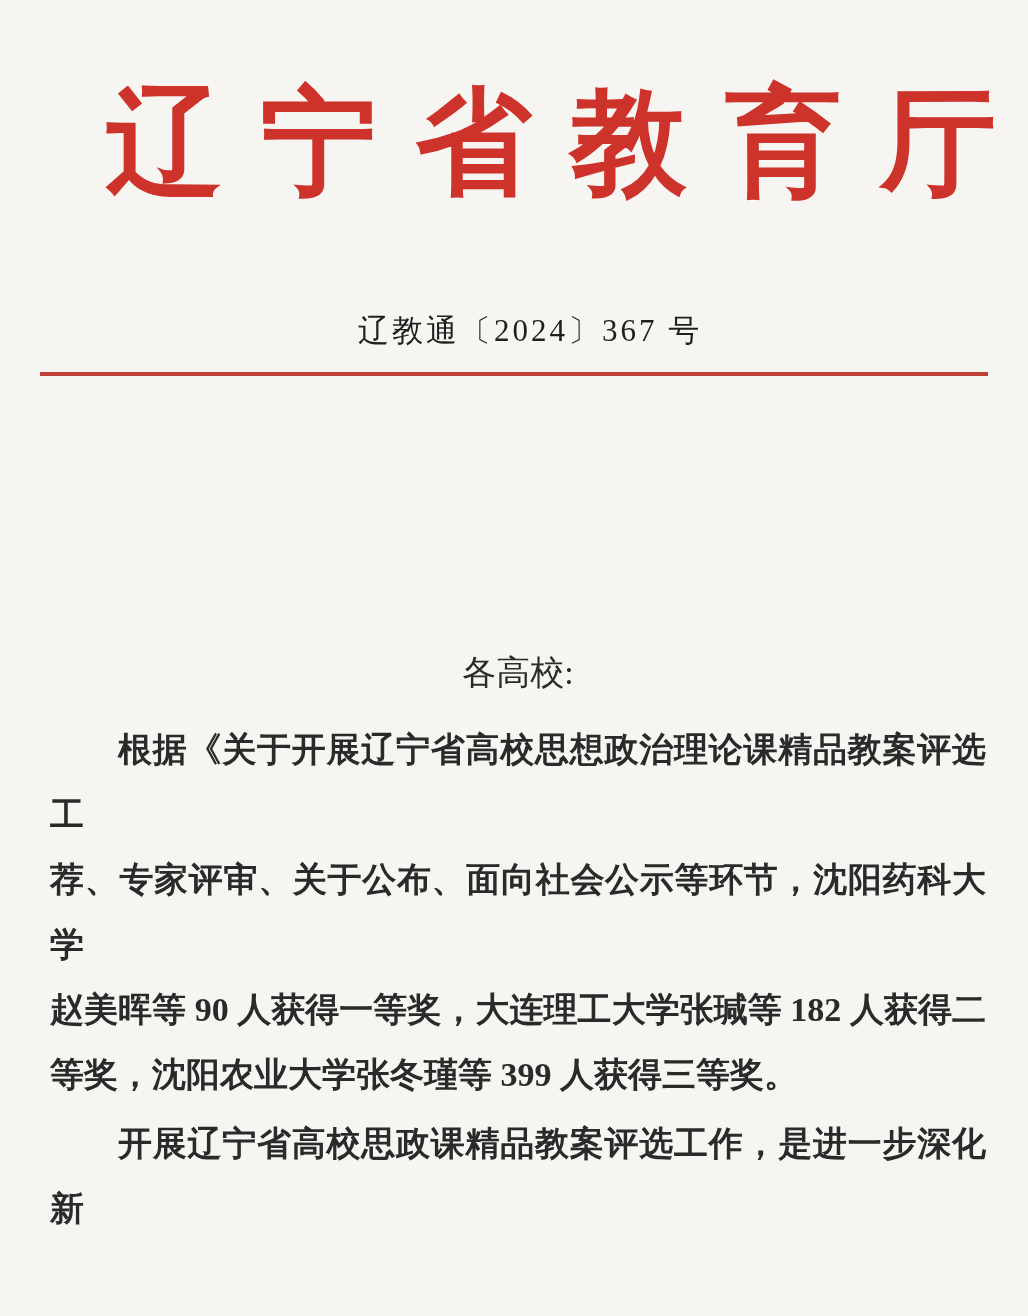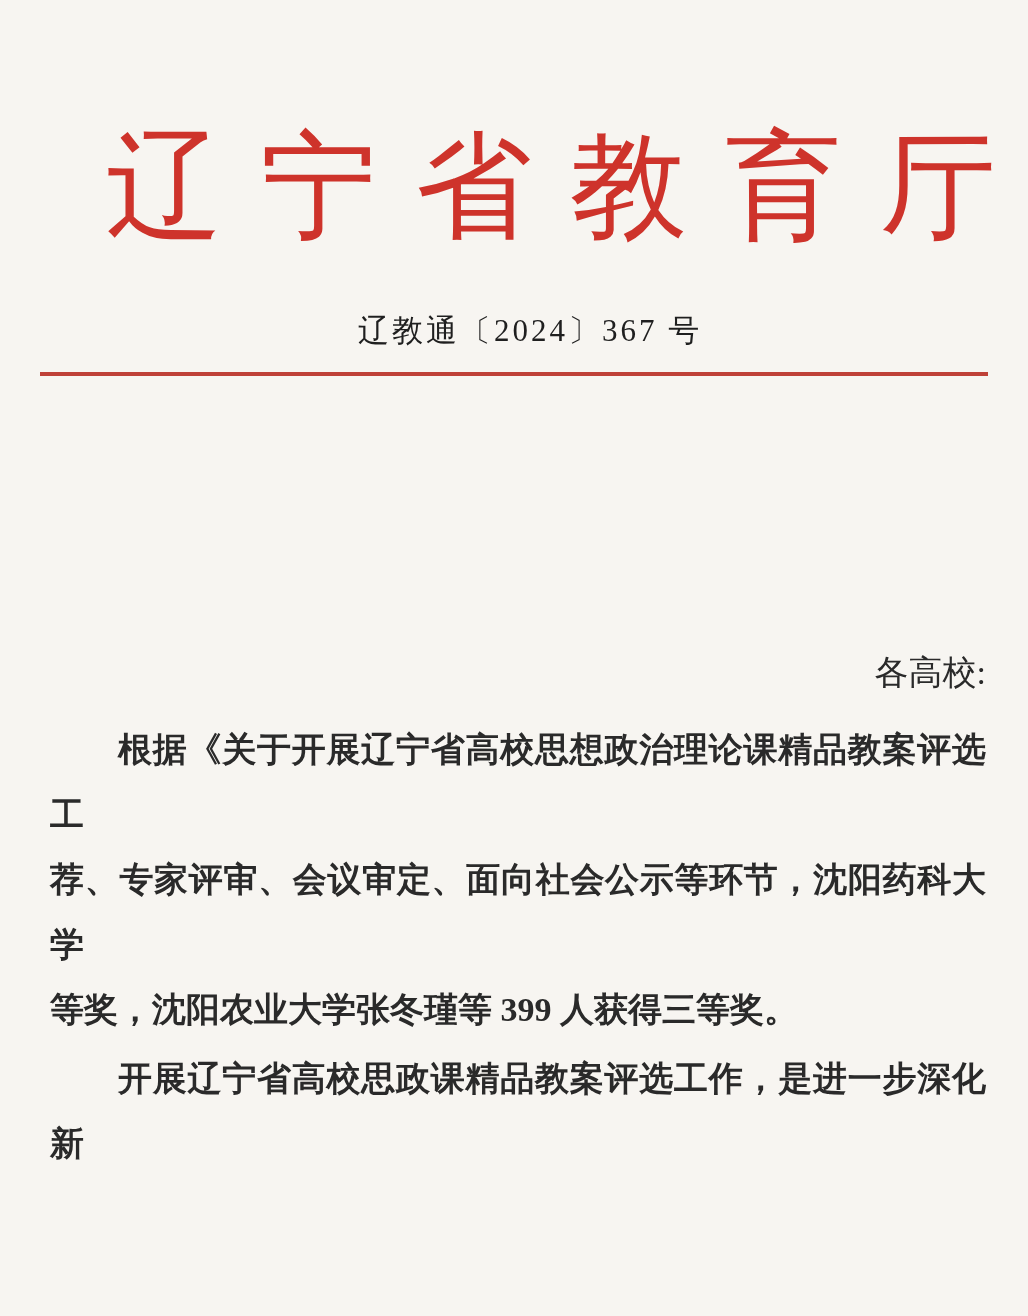--- a/index.html
+++ b/index.html
@@ -18,24 +18,23 @@
   }
   
   .agency {
     position: absolute;
     top: 78px;
     left: 106px;
     width: 890px;
     color: #ce332b;
     font-size: 116px;
     line-height: 130px;
-    font-weight: normal;
+    font-weight: bold;
     text-align: justify;
     text-align-last: justify;
-    margin-top: 44px;
   }
   
   .doc-number {
     position: absolute;
     top: 310px;
     left: 0;
     width: 100%;
     text-align: center;
     font-size: 31px;
     letter-spacing: 3px;
@@ -67,21 +66,21 @@
   .body-text {
     position: absolute;
     top: 640px;
     left: 50px;
     width: 936px;
     font-size: 34px;
     line-height: 65px;
     color: #2a2a2a;
   }
   .salutation {
-    text-align: right;
+    text-align: center;
     margin-bottom: 12px;
   }
   .line {
     text-align: justify;
     text-align-last: justify;
     font-weight: bold;
   }
   .line.indent {
     text-indent: 2em;
   }
@@ -103,21 +102,22 @@
 
   <div class="red-divider"></div>
 
 
   <div class="body-text">
 
     <div class="salutation">各高校:</div>
 
     <div class="paragraph">
       <div class="line indent">根据《关于开展辽宁省高校思想政治理论课精品教案评选工</div>
-      <div class="line">荐、专家评审、会议审定、面向社会公示等环节，沈阳药科大学</div>
+      <div class="line">荐、专家评审、关于公布、面向社会公示等环节，沈阳药科大学</div>
+      <div class="line">赵美晖等 90 人获得一等奖，大连理工大学张瑊等 182 人获得二</div>
       <div class="line last">等奖，沈阳农业大学张冬瑾等 399 人获得三等奖。</div>
     </div>
 
     <div class="paragraph">
       <div class="line indent">开展辽宁省高校思政课精品教案评选工作，是进一步深化新</div>
 
     </div>
 
   </div>
 

